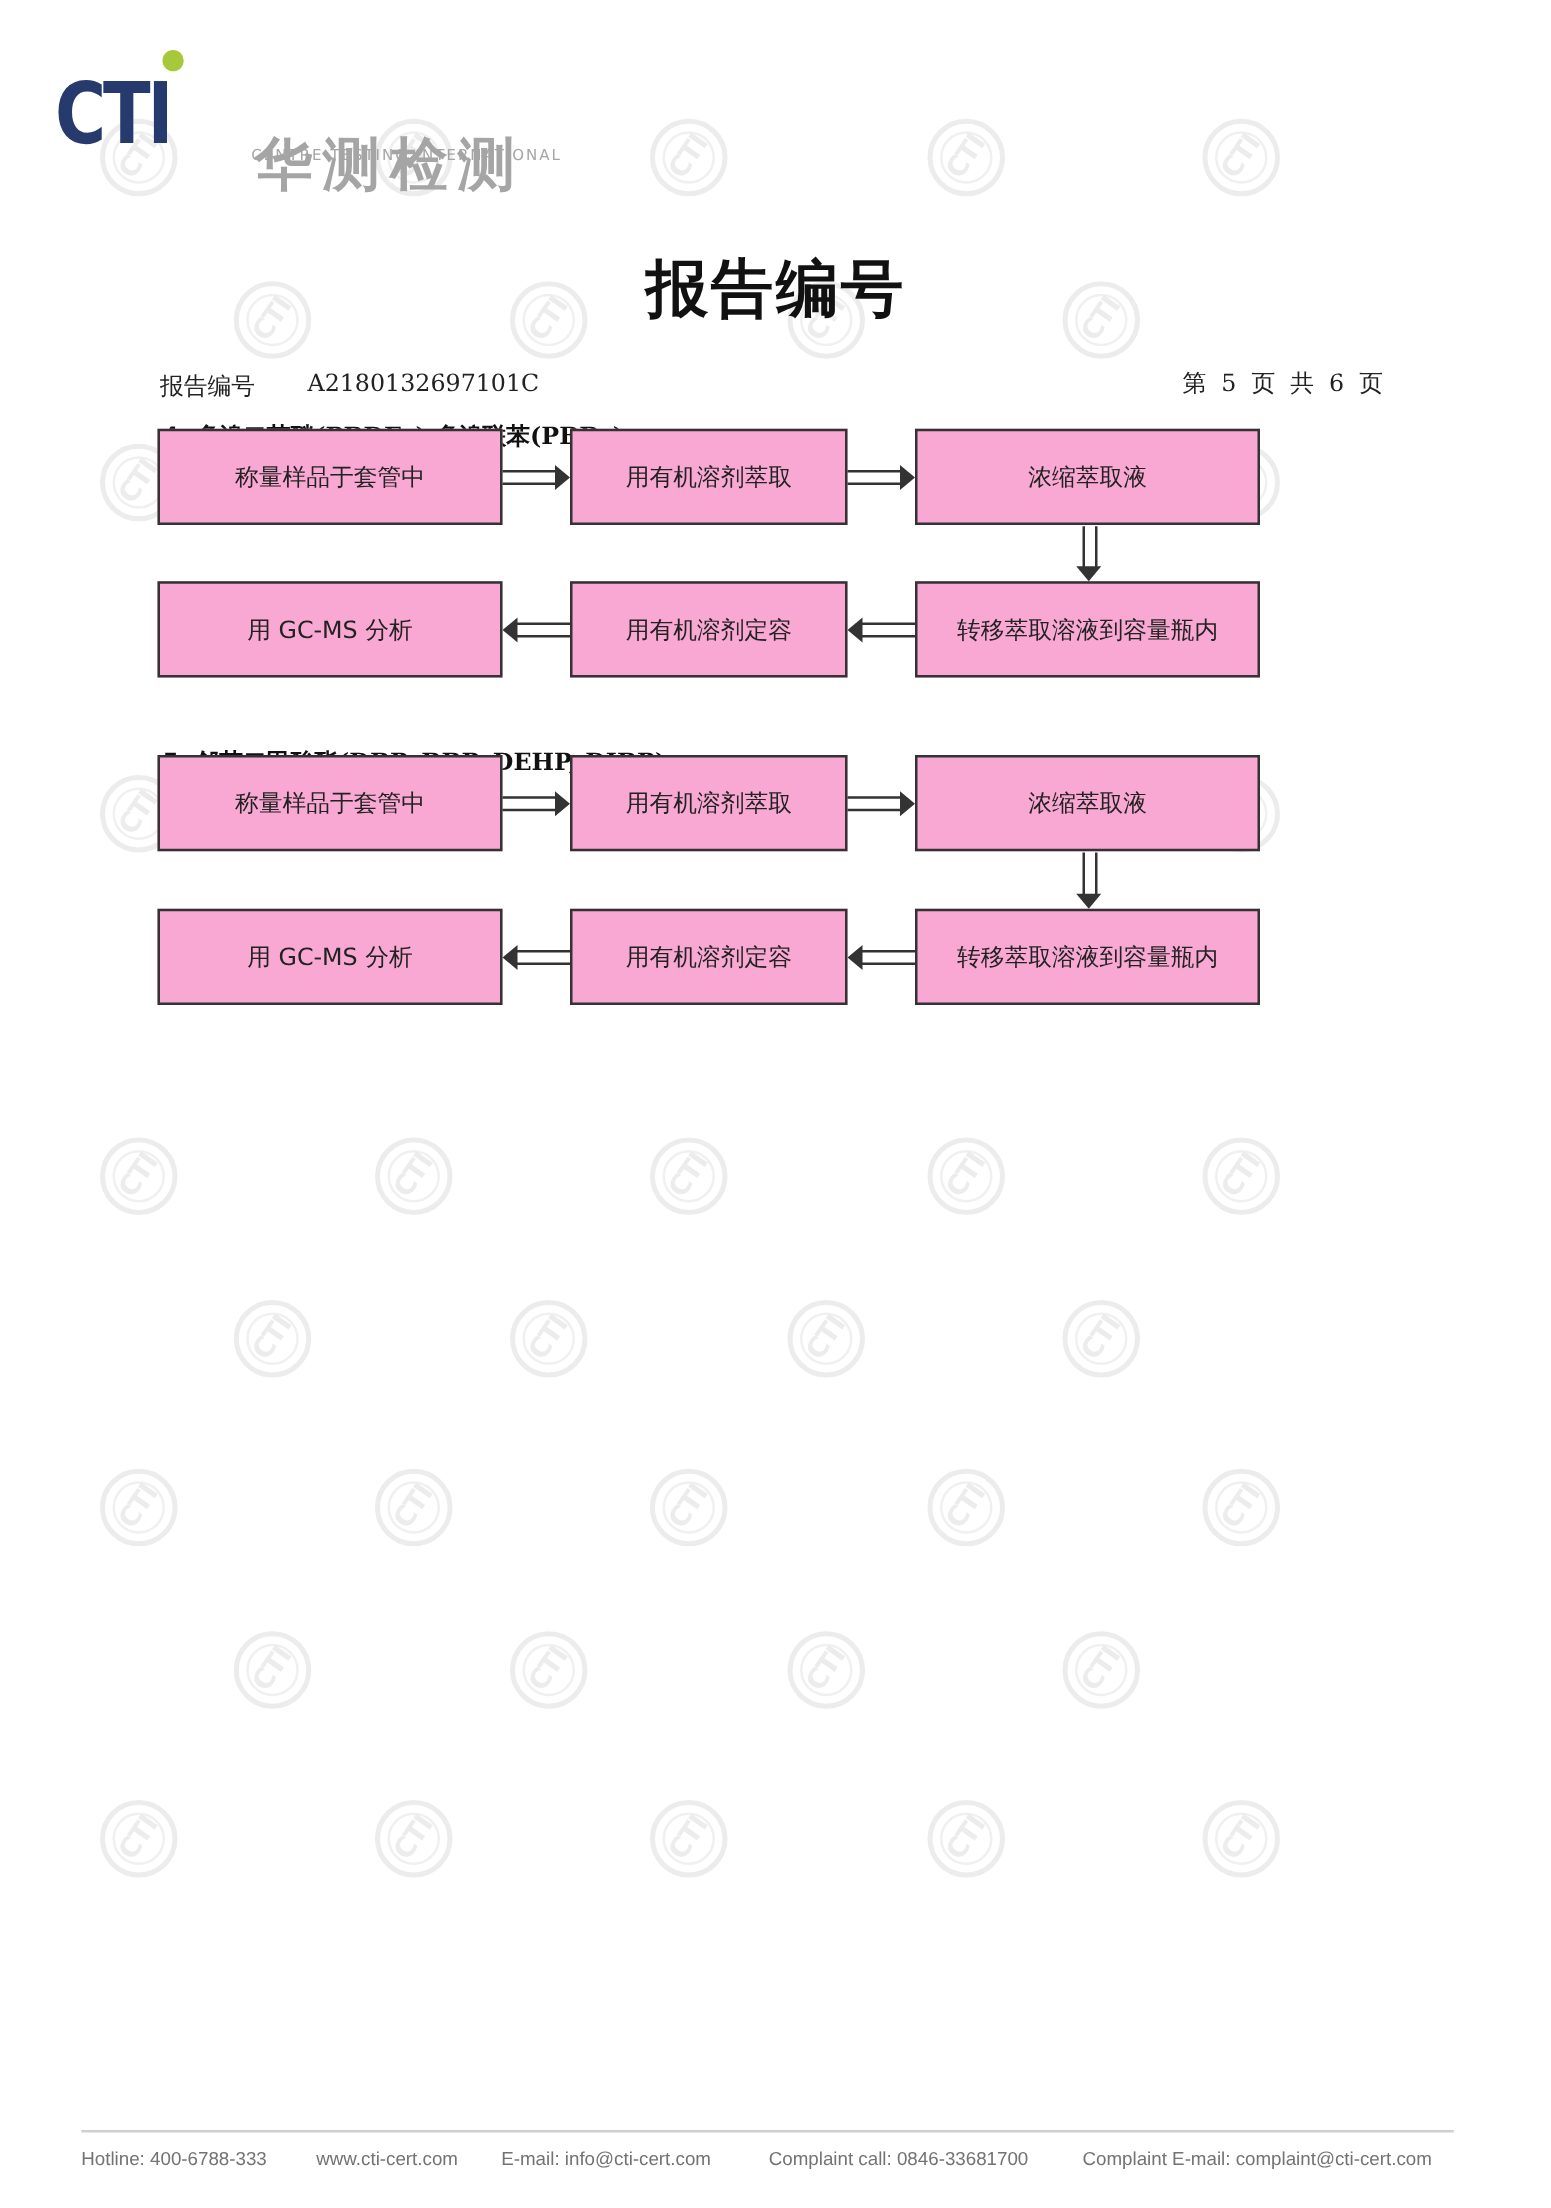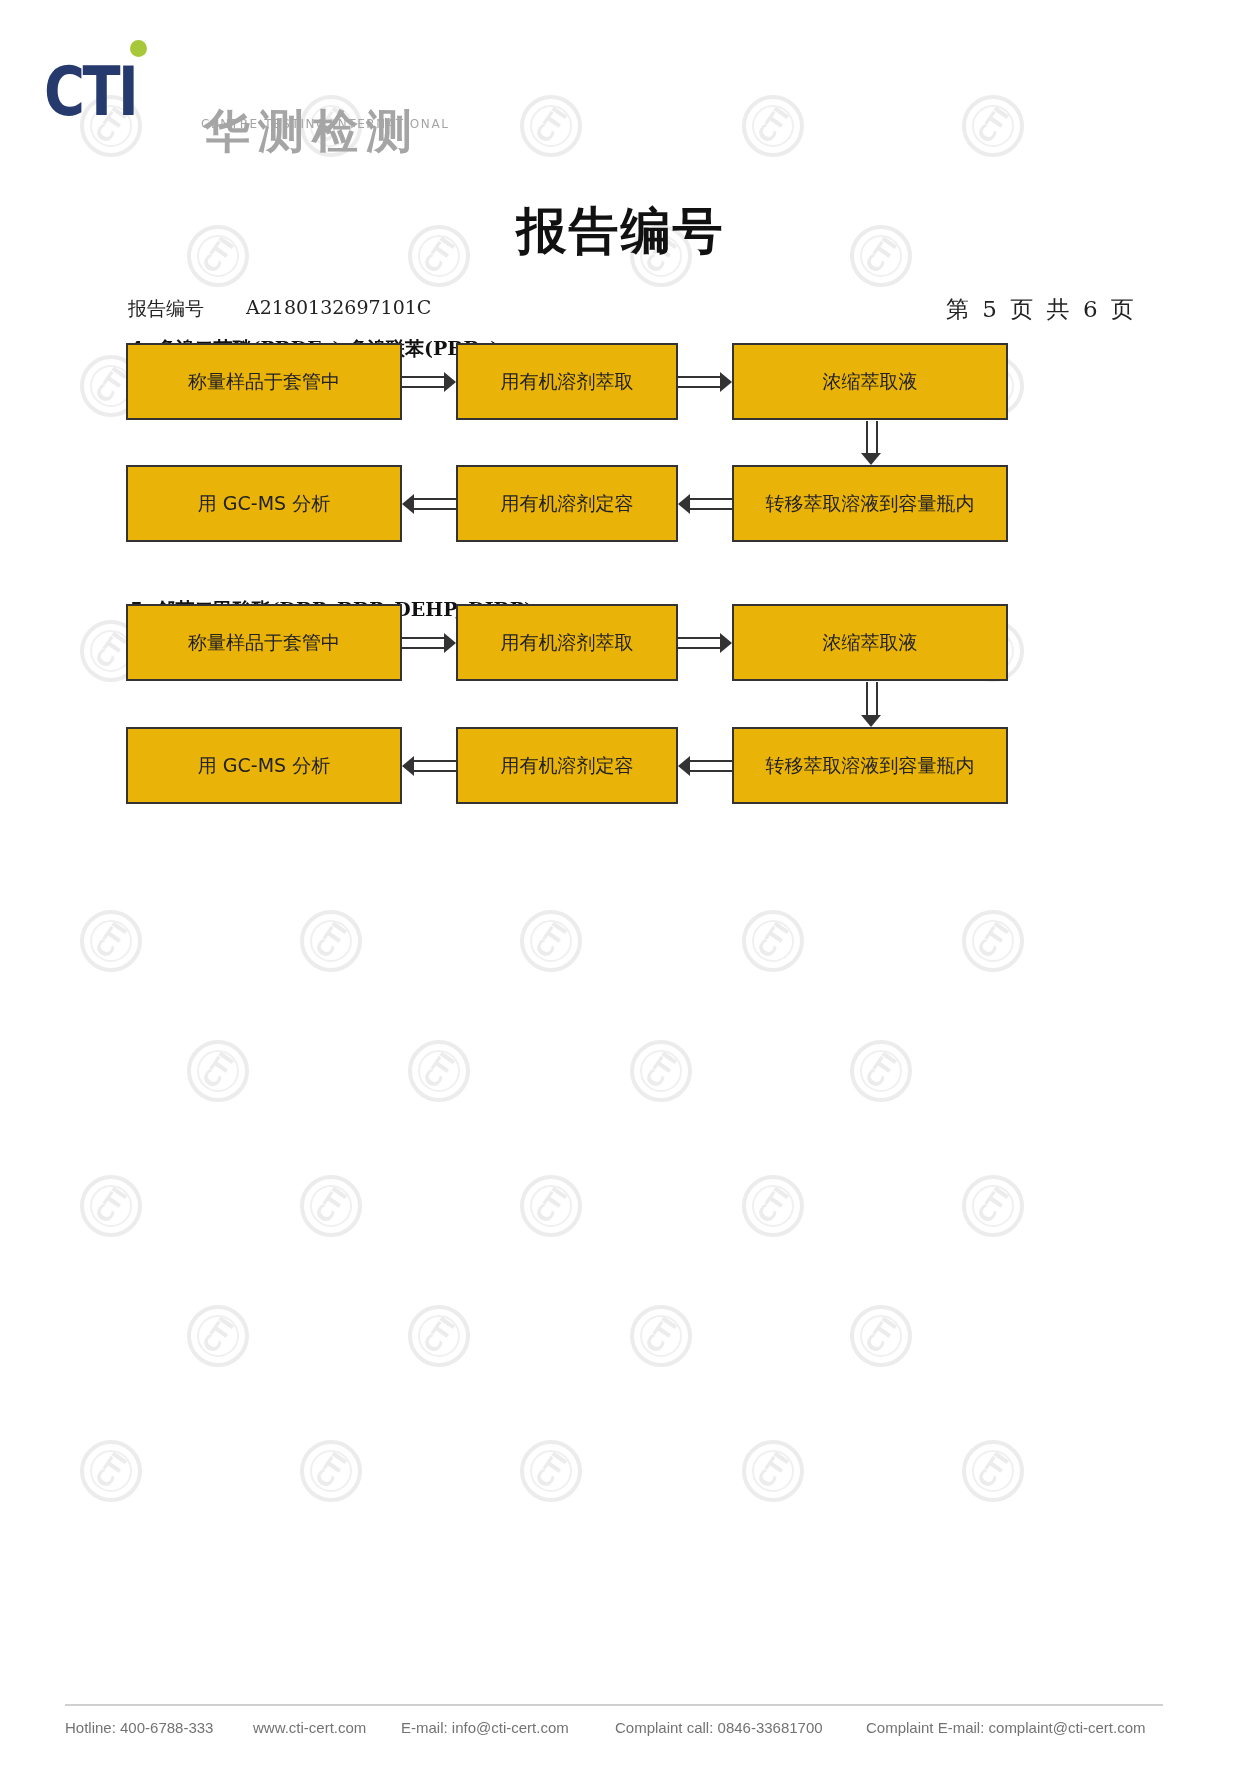--- a/index.html
+++ b/index.html
@@ -13,25 +13,25 @@
 
   
   .logo-cti { left:44px; top:58px; font-family:"DejaVu Sans", sans-serif; font-weight:bold; font-size:68px; line-height:68px; color:#263a6e; letter-spacing:-3px; transform:scaleX(0.82); transform-origin:left top; }
   .logo-dot { left:130px; top:40px; width:17px; height:17px; border-radius:50%; background:#a6c83a; }
   .logo-cn { left:204px; top:62px; font-family:"DejaVu Sans", sans-serif; font-size:46px; line-height:50px; color:#a5a5a5; letter-spacing:8px; font-weight:bold;margin-top:44px; }
   .logo-en { left:201px; top:117px; font-family:"DejaVu Sans", sans-serif; font-size:12px; color:#a5a5a5; letter-spacing:1.6px; }
 
   .title { left:0; width:1241px; top:198px; text-align:center; font-family:"DejaVu Sans", sans-serif; font-weight:bold; font-size:50px; letter-spacing:2px; color:#111; }
   .report-label { left:128px; top:296px; font-size:19px; color:#222; }
   .report-no { left:246px; top:296px; font-size:19px; color:#222; }
-  .page-info { left:946px; top:294px; font-size:23px; color:#222; word-spacing:6px; }
+  .page-info { left:946px; top:294px; font-size:19px; color:#222; word-spacing:6px; }
 
   .section-title { left:130px; font-size:19px; font-weight:bold; color:#111; }
 
-  .box { position:absolute; border:2px solid #333; box-sizing:border-box; background:#eab308; display:flex; align-items:center; justify-content:center; font-family:"DejaVu Sans", sans-serif; font-size:19px; color:#222;text-align:center; }
+  .box { position:absolute; border:2px solid #333; box-sizing:border-box; background:#f9a8d4; display:flex; align-items:center; justify-content:center; font-family:"DejaVu Sans", sans-serif; font-size:19px; color:#222;text-align:center; }
 
   .arrow-r, .arrow-l { position:absolute; height:12px; }
   .arrow-r::before, .arrow-l::before { content:""; position:absolute; top:0; height:8px; border-top:2px solid #333; border-bottom:2px solid #333; }
   .arrow-r::before { left:0; right:10px; }
   .arrow-l::before { left:10px; right:0; }
   .arrow-r::after { content:""; position:absolute; right:0; top:-4px; width:0; height:0; border-top:10px solid transparent; border-bottom:10px solid transparent; border-left:12px solid #333; }
   .arrow-l::after { content:""; position:absolute; left:0; top:-4px; width:0; height:0; border-top:10px solid transparent; border-bottom:10px solid transparent; border-right:12px solid #333; }
   .arrow-d { position:absolute; width:12px; }
   .arrow-d::before { content:""; position:absolute; left:0; width:8px; top:0; bottom:10px; border-left:2px solid #333; border-right:2px solid #333; }
   .arrow-d::after { content:""; position:absolute; bottom:0; left:-5px; width:0; height:0; border-left:10px solid transparent; border-right:10px solid transparent; border-top:12px solid #333; }

